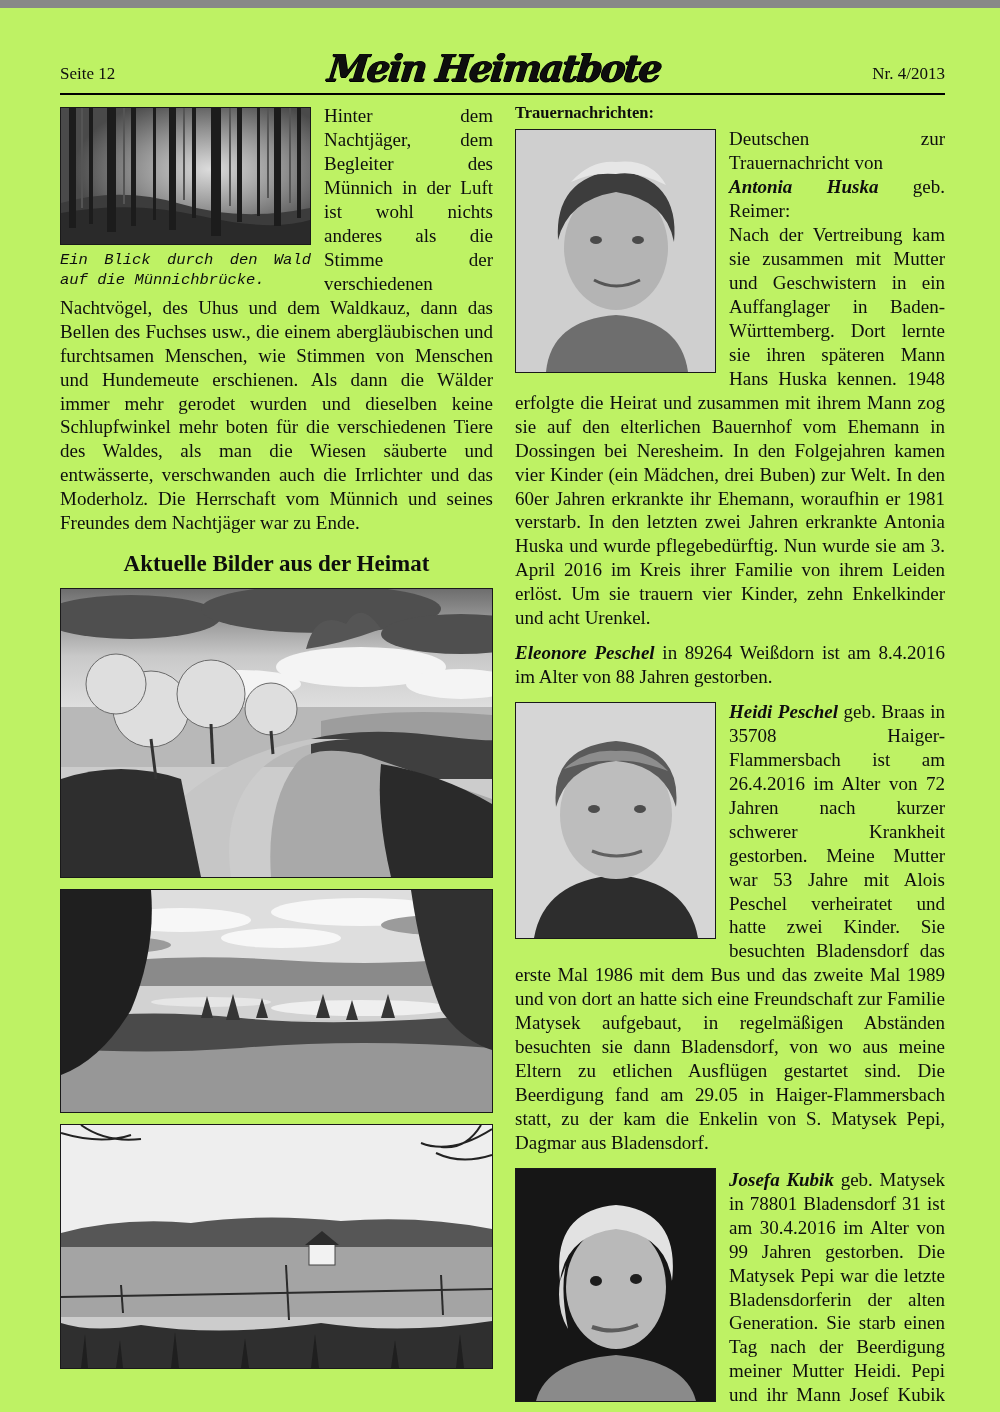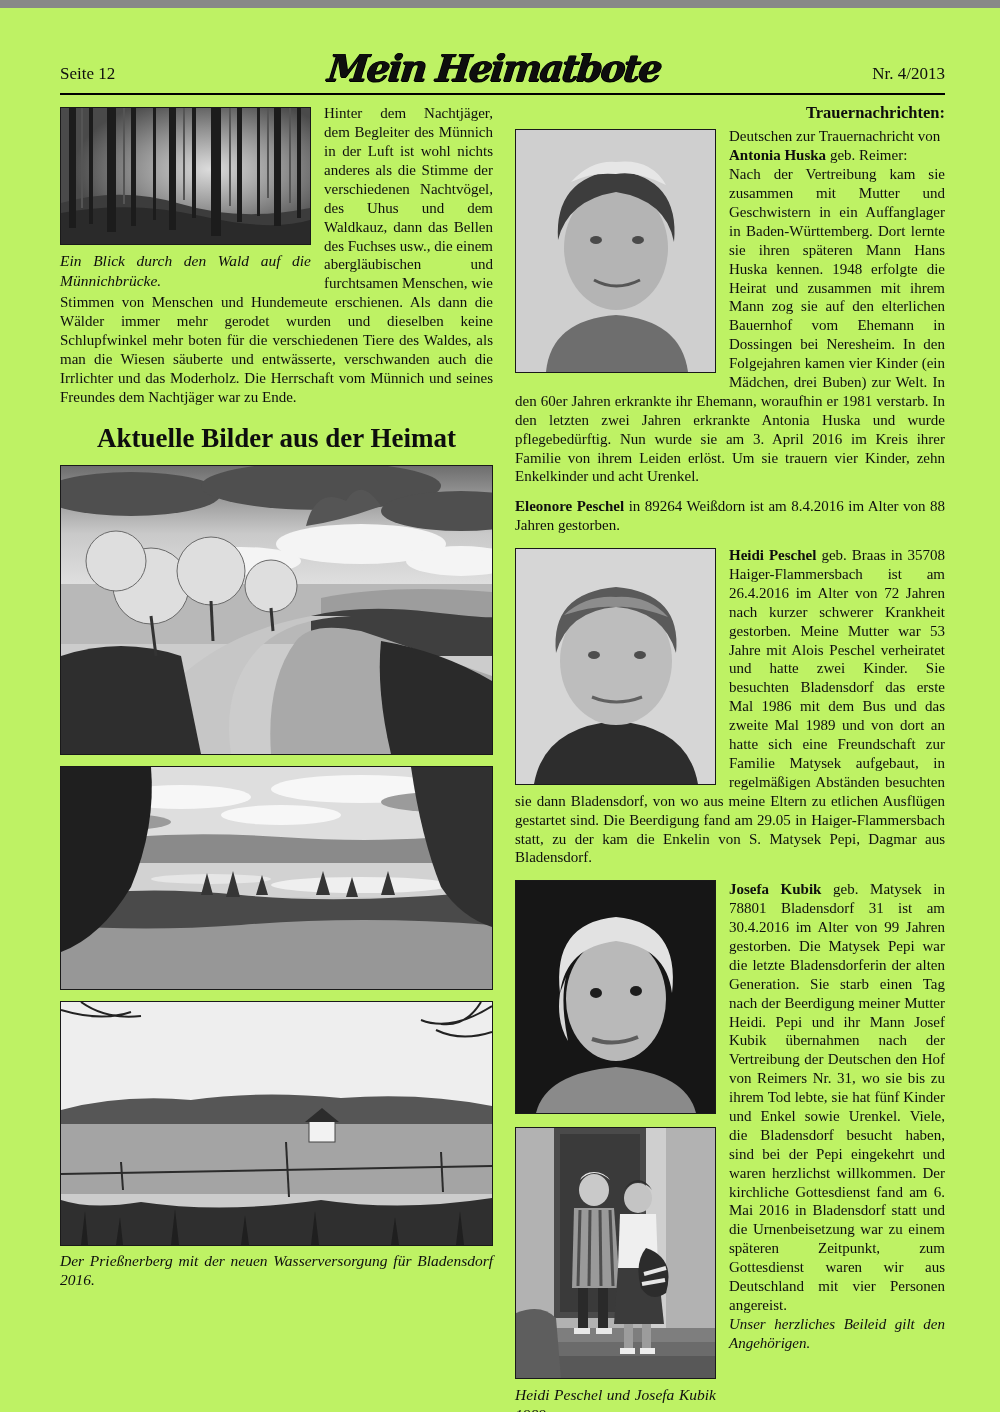--- a/index.html
+++ b/index.html
@@ -16,45 +16,45 @@
     font-family:"DejaVu Serif",serif;font-weight:bold;font-style:italic;
     font-size:37px;line-height:.9;letter-spacing:-2px;transform:skewX(-6deg);
     text-shadow:.7px 0 0 #000,-.7px 0 0 #000,0 .5px 0 #000;
     white-space:nowrap;
   }
   
   .cols{display:flex;gap:22px;margin-top:9px;}
   .colL{width:433px;}
   .colR{width:433px;}
   p,.cap{margin:0;}
-  .body-t{font-size:15px;line-height:1.26;text-align:justify;}
+  .body-t{font-size:19px;line-height:1.26;text-align:justify;}
   .cap{font-style:italic;font-size:15.5px;line-height:1.24;text-align:justify;}
   .photo{display:block;border:1px solid #1a1a1a;background:#ccc;}
   
-  .introFloat{float:left;width:251px;margin:3px 13px 2px 0;}
+  .introFloat{float:left;width:251px;margin:3px 13px 2px 0;font-family:Liberation Mono, monospace;}
   .introFloat .cap{margin-top:6px;}
   .p2{margin-top:0;}
-  .secTitle{clear:both;text-align:center;font-weight:bold;font-size:27px;margin:16px 0 11px;}
+  .secTitle{clear:both;text-align:center;font-weight:bold;font-size:23px;margin:16px 0 11px;}
   figure{margin:0;}
   .fig{margin-bottom:11px;}
   .fig .cap{margin-top:5px;}
   
-  .trTitle{font-weight:bold;font-size:16.5px;line-height:1.1;margin:0 0 5px;text-align:right;}
+  .trTitle{font-weight:bold;font-size:16.5px;line-height:1.1;margin:0 0 5px;}
   .obitFloat{float:left;margin:2px 13px 3px 0;}
   .obit{overflow:visible;}
   .clr{clear:both;}
   .eleonore{margin-top:11px;}
   .heidi{margin-top:11px;}
   .josefa{margin-top:13px;display:flex;gap:13px;}
   .josefa .stack{width:201px;flex:0 0 auto;}
   .josefa .stack .photo{margin-bottom:13px;}
   .josefa .stack .cap{margin-top:-7px;}
   .josefa .jtext{flex:1;min-width:0;}
   .beileid{margin-top:0;font-style:italic;}
-  b{font-weight:bold;}
+  b{font-weight:bold;font-style:italic;}
 </style>
 </head>
 <body>
 
 <div class="page">
 
   <div class="hdr">
     <span class="pg">Seite 12</span>
     <span class="masthead">Mein Heimatbote</span>
     <span class="iss">Nr. 4/2013</span>
@@ -203,21 +203,20 @@
             <path d="M180,243 l4,-30 4,30 Z"></path>
               <path d="M250,243 l4,-34 4,34 Z"></path>
               <path d="M330,243 l4,-28 4,28 Z"></path>
               <path d="M395,243 l4,-34 4,34 Z"></path>
           </g>
           <g stroke="#222" stroke-width="2" fill="none">
             <path d="M0,8 Q40,20 70,10 M20,0 Q45,18 80,14"></path>
             <path d="M431,4 Q390,30 360,18 M431,30 Q400,40 375,28 M420,0 Q405,25 380,22"></path>
           </g>
         </svg>
-        <figcaption class="cap">Der Prießnerberg mit der neuen Wasserversorgung für Bladensdorf 2016.</figcaption>
       </figure>
     </div>
 
     <div class="colR">
 
       <div class="trTitle">Trauernachrichten:</div>
 
       <div class="obit">
         <svg class="photo obitFloat" width="199" height="242" viewBox="0 0 199 242">
           <rect width="199" height="242" fill="#cfcfcf"></rect>

